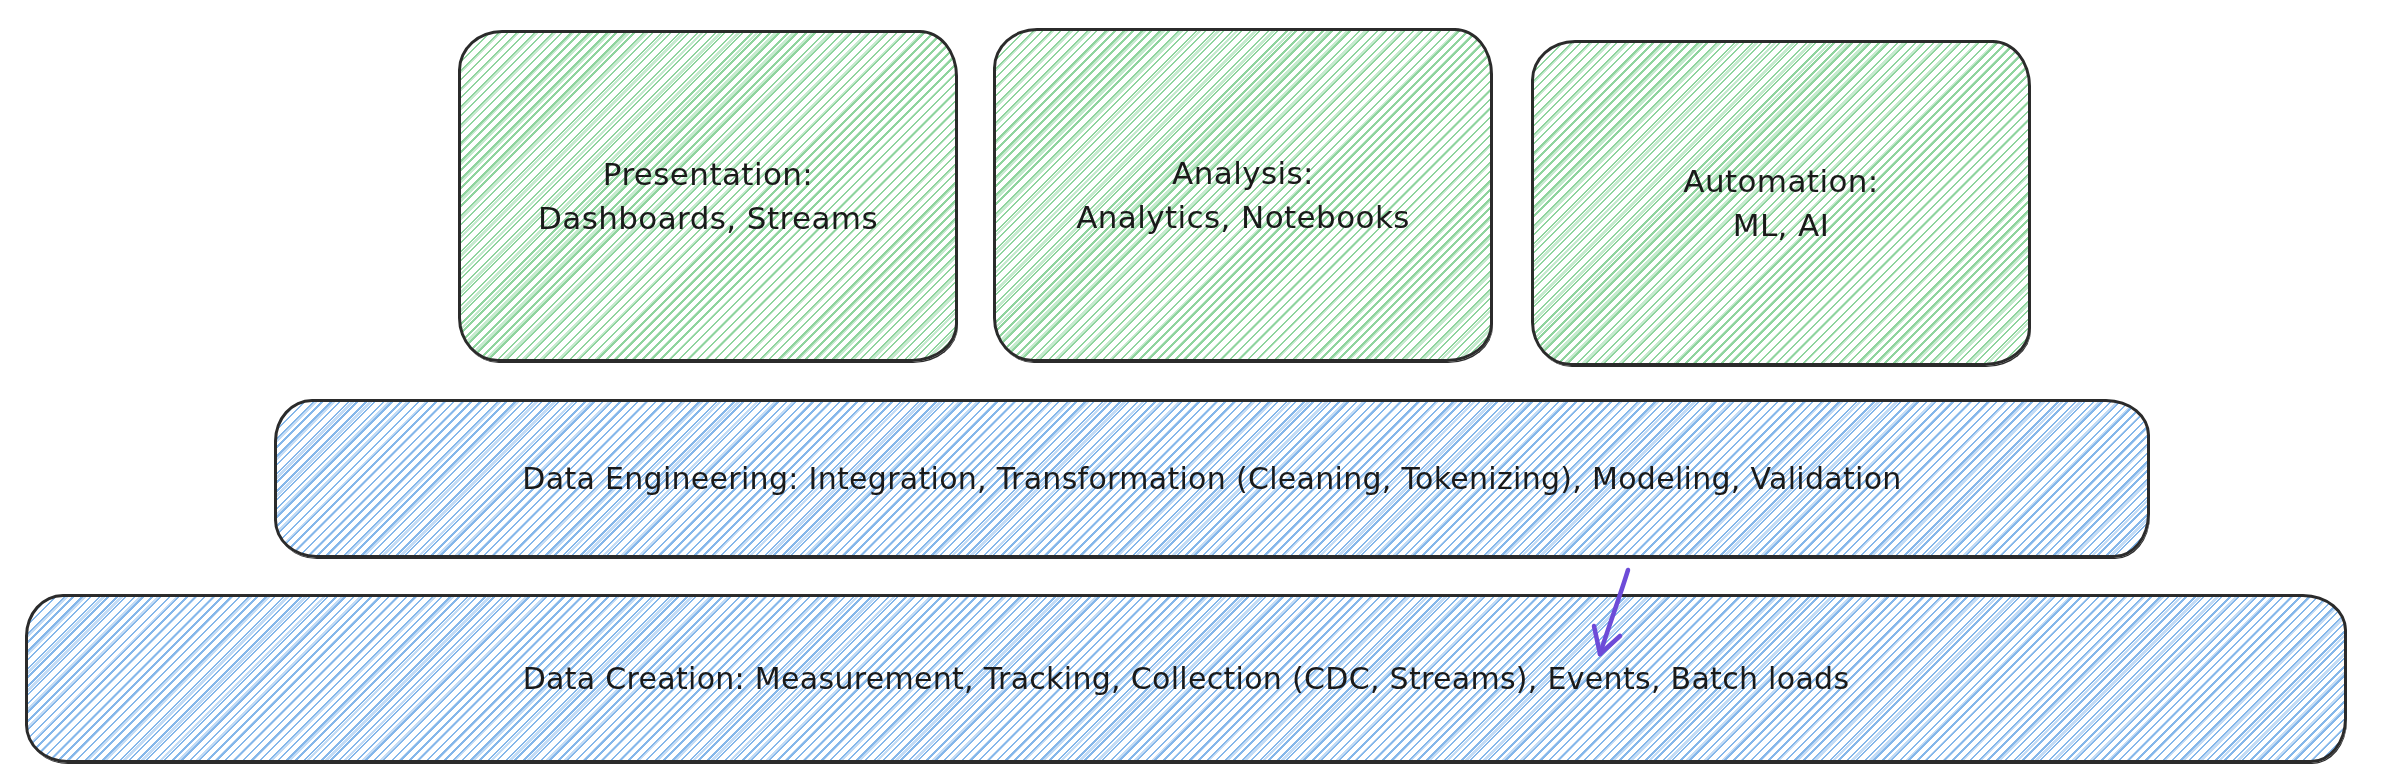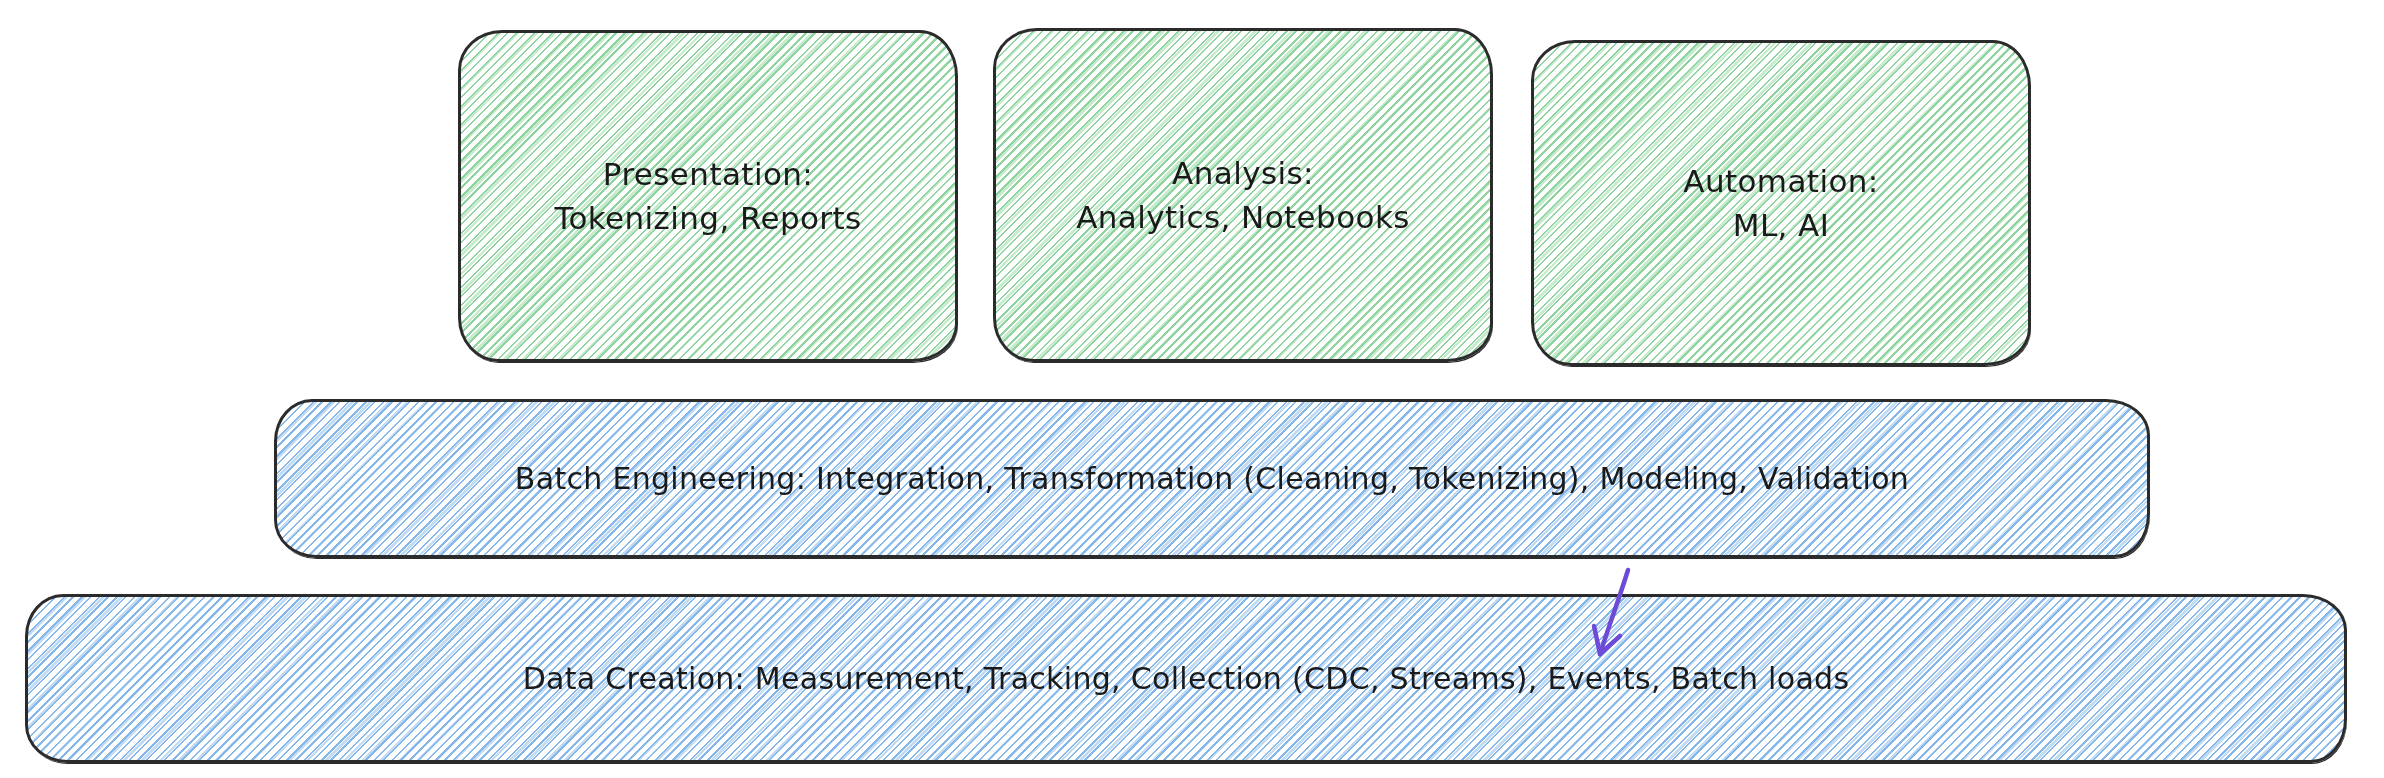--- a/index.html
+++ b/index.html
@@ -106,35 +106,35 @@
     stroke-linejoin: round;
   }
 </style>
 </head>
 <body>
 
 <div class="canvas">
 
   <div class="node hatch-green top-box" id="box-presentation">
     <div class="box-line">Presentation:</div>
-    <div class="box-line">Tokenizing, Reports</div>
+    <div class="box-line">Dashboards, Streams</div>
   </div>
 
   <div class="node hatch-green top-box" id="box-automation">
     <div class="box-line">Automation:</div>
     <div class="box-line">ML, AI</div>
   </div>
 
   <div class="node hatch-green top-box" id="box-analysis">
     <div class="box-line">Analysis:</div>
     <div class="box-line">Analytics, Notebooks</div>
   </div>
 
   <div class="node hatch-blue bar" id="bar-data-engineering">
-    <div class="bar-label">Batch Engineering: Integration, Transformation (Cleaning, Tokenizing), Modeling, Validation</div>
+    <div class="bar-label">Data Engineering: Integration, Transformation (Cleaning, Tokenizing), Modeling, Validation</div>
   </div>
 
   <div class="node hatch-blue bar" id="bar-data-creation">
     <div class="bar-label">Data Creation: Measurement, Tracking, Collection (CDC, Streams), Events, Batch loads</div>
   </div>
 
   <svg class="annotation-arrow" viewBox="0 0 64 106" aria-hidden="true">
     <path d="M50 6 C 42 32, 31 62, 22 90"></path>
     <path d="M22 90 L 16 62"></path>
     <path d="M22 90 L 42 72"></path>

